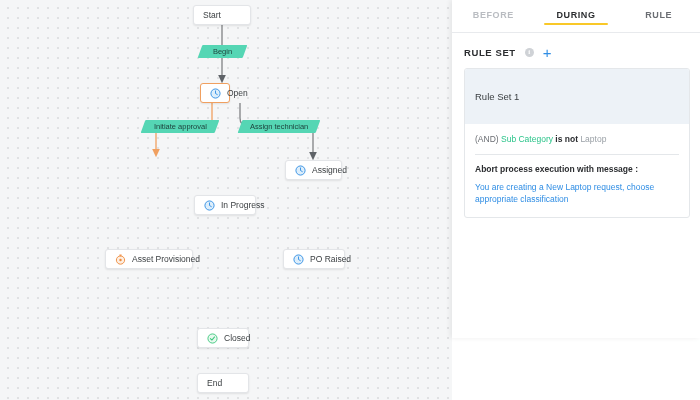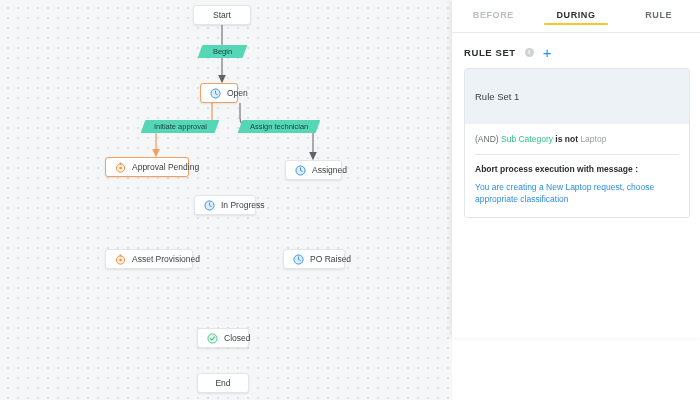--- a/index.html
+++ b/index.html
@@ -28,21 +28,21 @@
     border-radius:3px;
     box-shadow:0 1px 2px rgba(0,0,0,.09);
     height:20px;
     display:flex;align-items:center;
     padding:0 9px;
     box-sizing:border-box;
     font-size:8.5px;
     color:#3c4043;
     white-space:nowrap;
   }
-  .node.plain{justify-content:center;}
+  .node.plain{justify-content:flex-start;}
   .node.orange{border:1.4px solid #f0a060;}
   .node .lbl{line-height:1;}
   .node .ico{
     width:11px;height:11px;flex:none;margin-right:6px;
     display:block;
   }
 
   
   .steplabel{
     position:absolute;
@@ -153,37 +153,28 @@
       <span>Initiate approval</span>
     </div>
     <div class="steplabel" style="left:240px;top:120px;width:78px;">
       <span>Assign technician</span>
     </div>
 
     <div class="node plain" style="left:193px;top:5px;width:58px;">
       <span class="lbl">Start</span>
     </div>
 
-    <div class="node orange" style="left:200px;top:83px;width:38px;">
+    <div class="node orange" style="left:200px;top:83px;width:30px;">
       <svg class="ico" viewBox="0 0 12 12">
         <circle cx="6" cy="6" r="5" fill="#ddeefb" stroke="#2f8de4" stroke-width="1"></circle>
         <path d="M6,3.2 L6,6 L8,7.2" stroke="#2f8de4" stroke-width="1" fill="none" stroke-linecap="round"></path>
       </svg>
       <span class="lbl">Open</span>
     </div>
 
-    <div class="node orange" style="left:105px;top:157px;width:84px;">
-      <svg class="ico" viewBox="0 0 12 12">
-        <circle cx="6" cy="6.6" r="4.5" fill="#fdeee1" stroke="#ef8b3c" stroke-width="1"></circle>
-        <rect x="4.8" y="0.6" width="2.4" height="1.2" fill="#ef8b3c"></rect>
-        <rect x="5.6" y="1.6" width="0.9" height="1.1" fill="#ef8b3c"></rect>
-        <circle cx="6" cy="6.6" r="1.3" fill="#ef8b3c"></circle>
-      </svg>
-      <span class="lbl">Approval Pending</span>
-    </div>
 
     <div class="node" style="left:285px;top:160px;width:57px;">
       <svg class="ico" viewBox="0 0 12 12">
         <circle cx="6" cy="6" r="5" fill="#ddeefb" stroke="#2f8de4" stroke-width="1"></circle>
         <path d="M6,3.2 L6,6 L8,7.2" stroke="#2f8de4" stroke-width="1" fill="none" stroke-linecap="round"></path>
       </svg>
       <span class="lbl">Assigned</span>
     </div>
 
     <div class="node" style="left:194px;top:195px;width:62px;">

